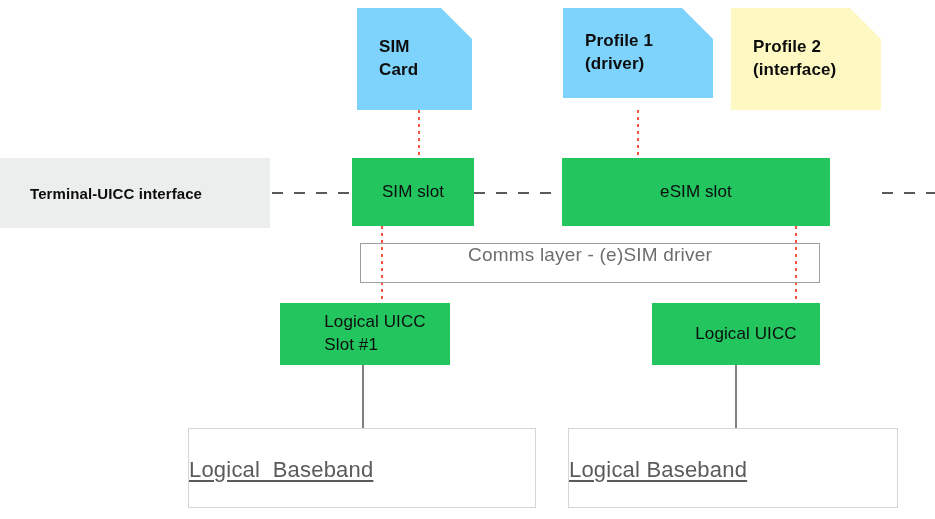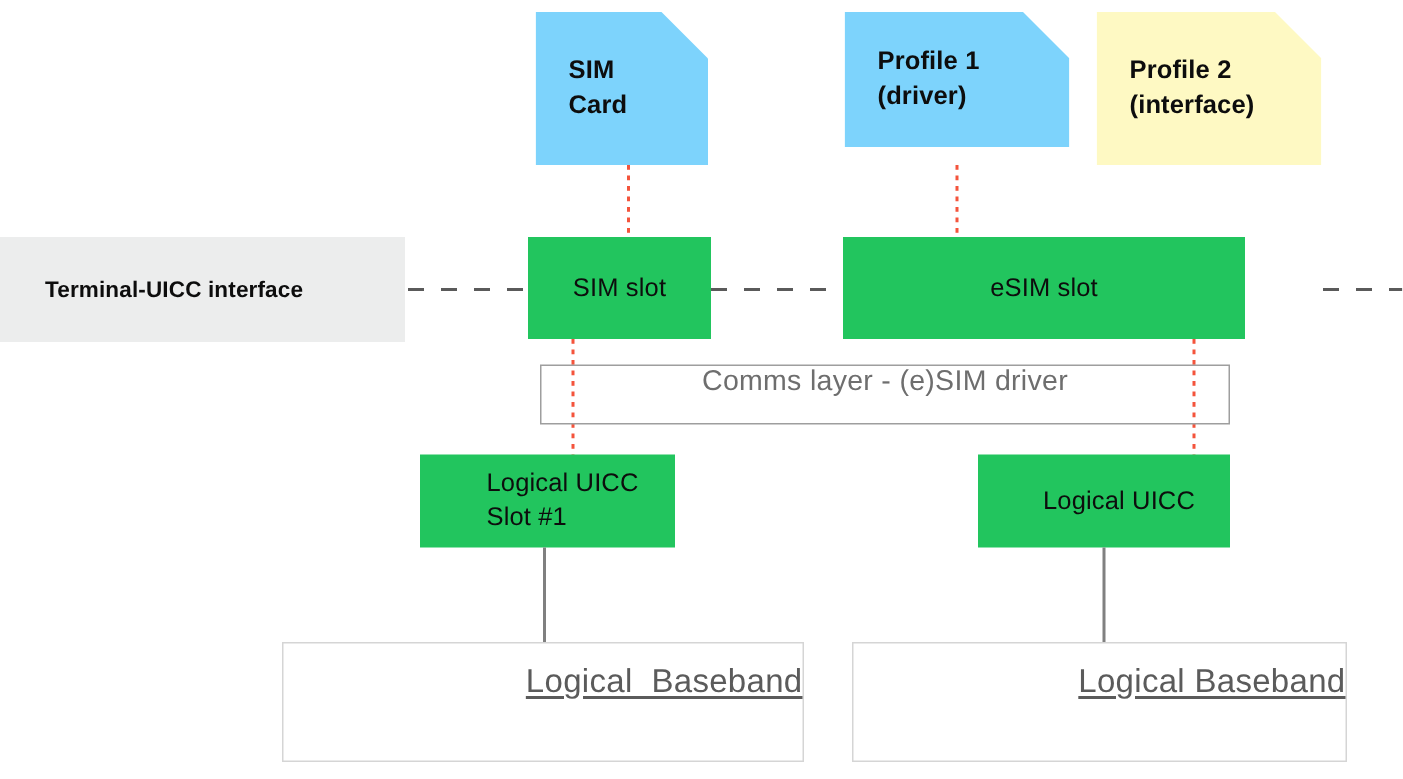--- a/index.html
+++ b/index.html
@@ -76,22 +76,22 @@
     justify-content: center;
     letter-spacing: 0.2px;
   }
 
   
   .bb-box {
     border: 1px solid #d5d5d5;
     background: #ffffff;
     display: flex;
     align-items: flex-start;
-    justify-content: flex-end;
-    padding-top: 12px;
+    justify-content: flex-start;
+    padding-top: 28px;
   }
   .bb-label {
     font-size: 22px;
     color: #5b5b5b;
     text-decoration: underline;
     text-underline-offset: 3px;
     white-space: pre;
     letter-spacing: 0.2px;
   }
 

